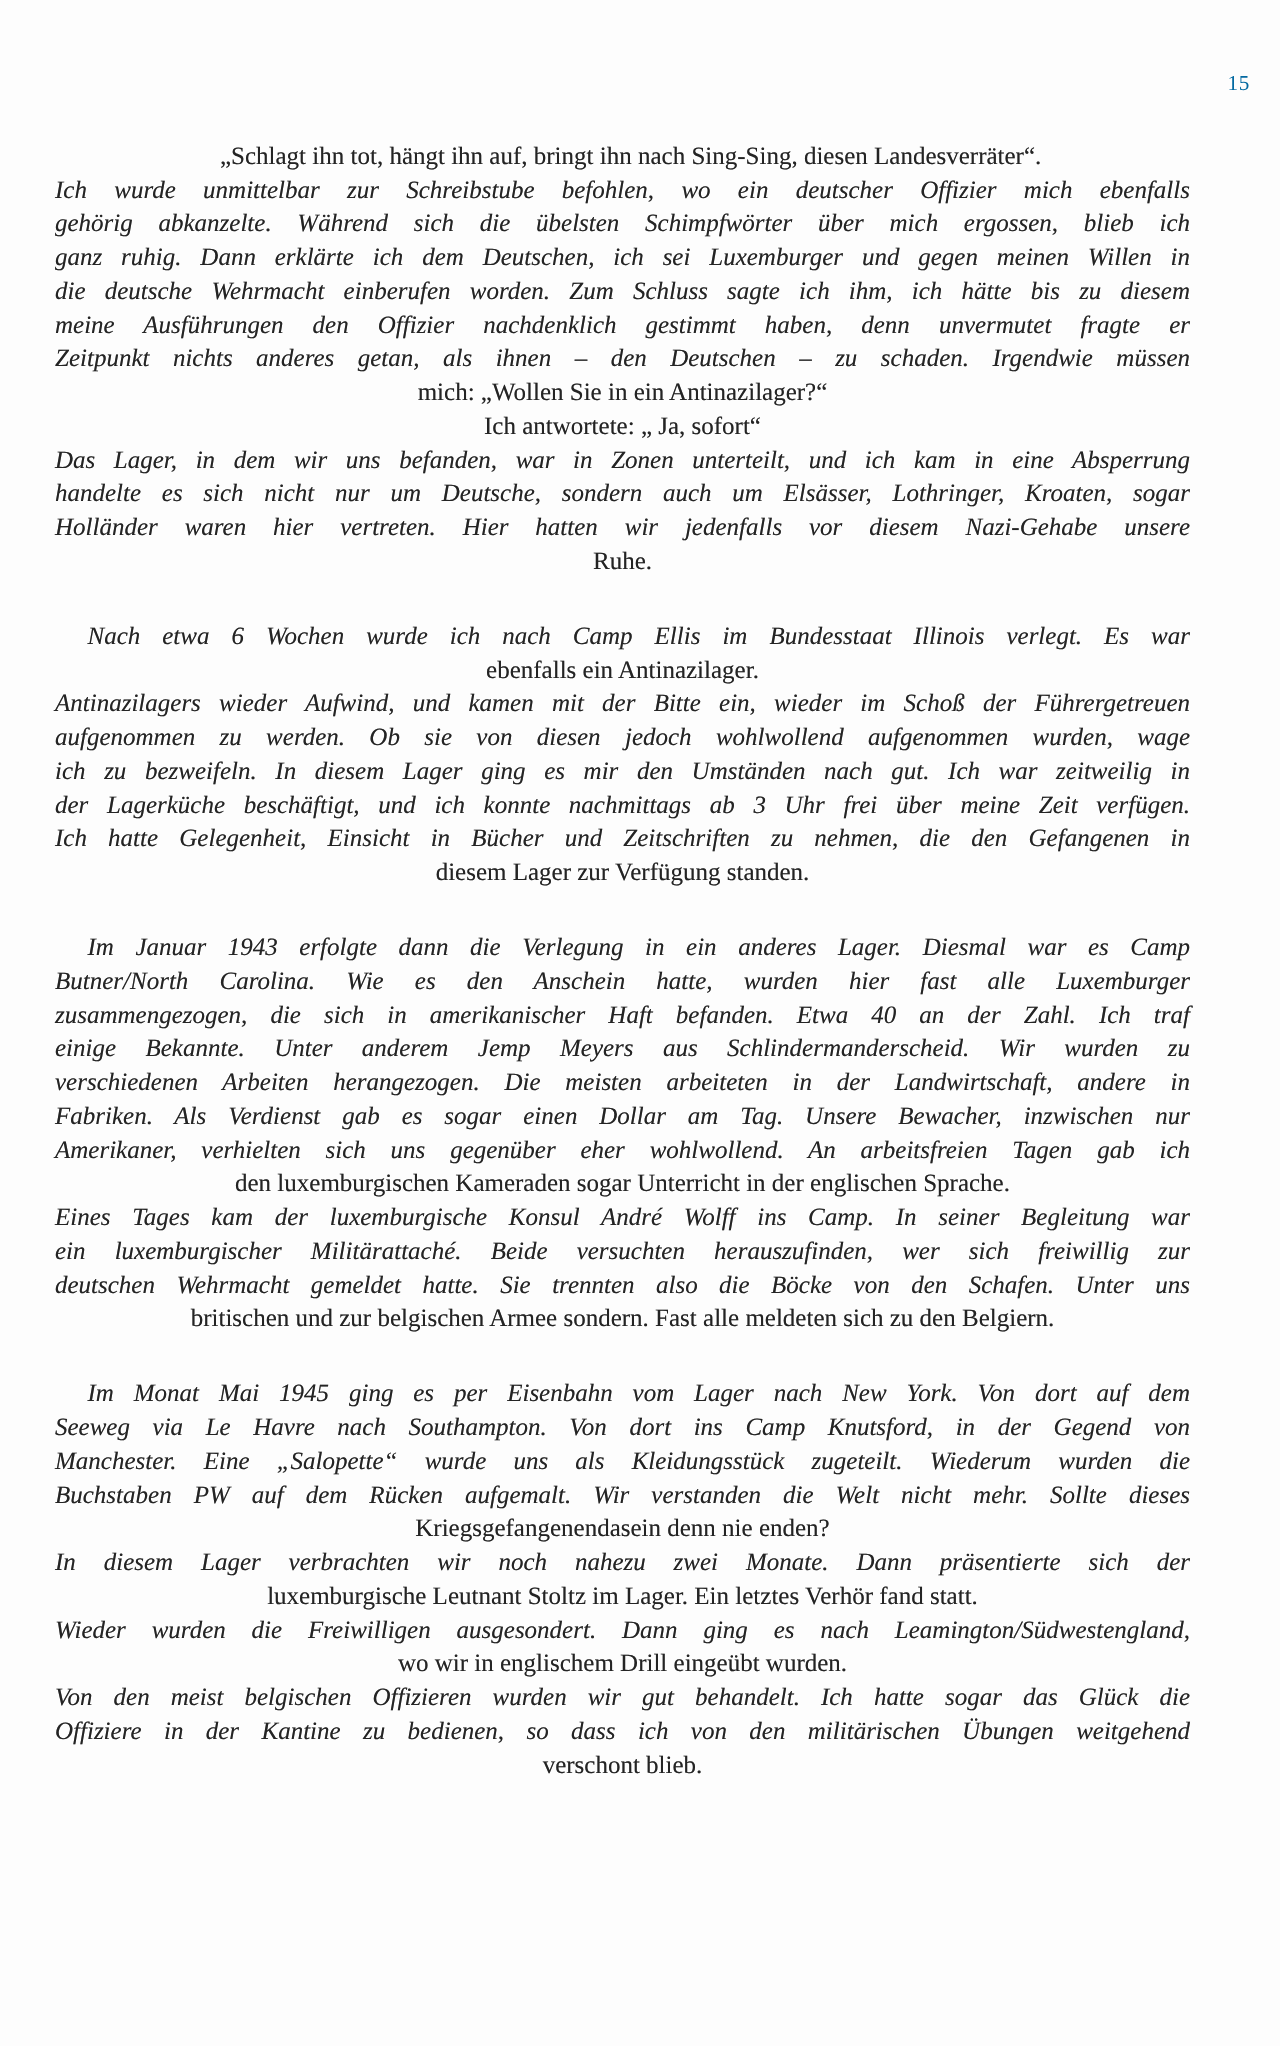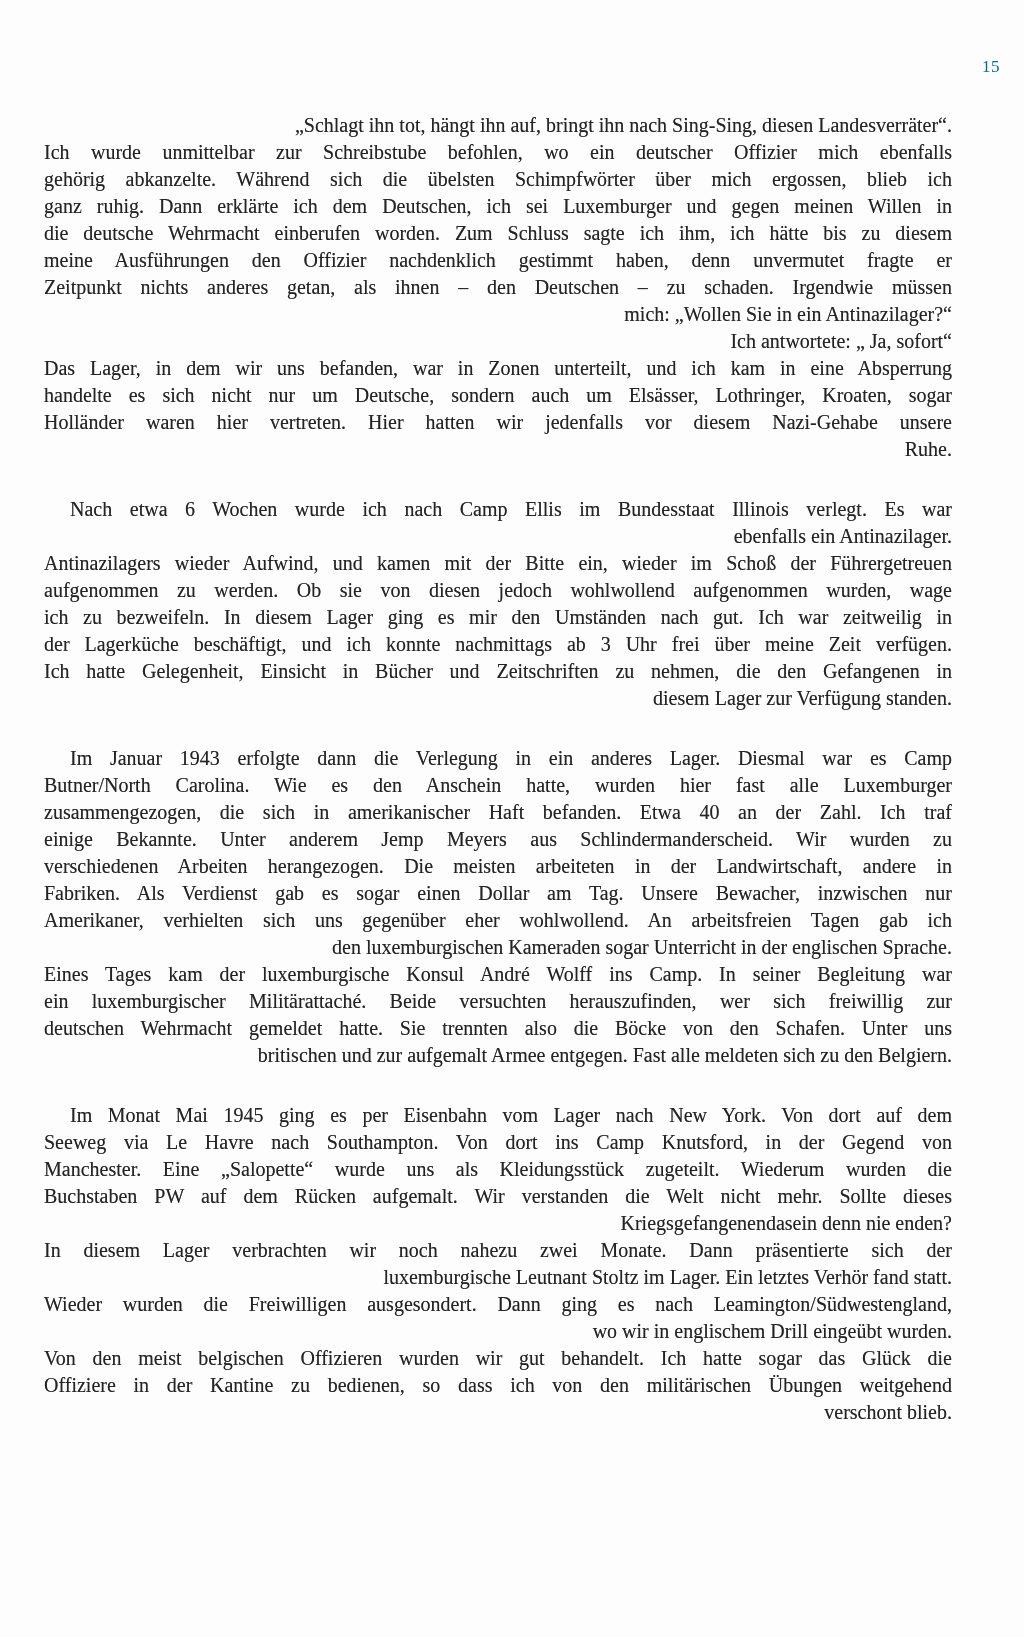--- a/index.html
+++ b/index.html
@@ -31,26 +31,27 @@
     top: 112px;
     width: 908px;
     font-size: 20px;
     line-height: 27px;
     text-shadow: 0 0 0.5px rgba(20,20,20,0.45);
   }
   .paragraph + .paragraph {
     margin-top: 33px;
   }
   .line {
-    text-align: right;
+    text-align: center;
     white-space: normal;
   }
   .line.just {
     text-align: justify;
     text-align-last: justify;
+    font-style: italic;
   }
   .line.indent {
     text-indent: 26px;
   }
   .line.indent-sm {
     text-indent: 13px;
   }
 </style>
 </head>
 <body>
@@ -88,21 +89,21 @@
         <div class="line just">Butner/North Carolina. Wie es den Anschein hatte, wurden hier fast alle Luxemburger</div>
         <div class="line just">zusammengezogen, die sich in amerikanischer Haft befanden. Etwa 40 an der Zahl. Ich traf</div>
         <div class="line just">einige Bekannte. Unter anderem Jemp Meyers aus Schlindermanderscheid. Wir wurden zu</div>
         <div class="line just">verschiedenen Arbeiten herangezogen. Die meisten arbeiteten in der Landwirtschaft, andere in</div>
         <div class="line just">Fabriken. Als Verdienst gab es sogar einen Dollar am Tag. Unsere Bewacher, inzwischen nur</div>
         <div class="line just">Amerikaner, verhielten sich uns gegenüber eher wohlwollend. An arbeitsfreien Tagen gab ich</div>
         <div class="line">den luxemburgischen Kameraden sogar Unterricht in der englischen Sprache.</div>
         <div class="line just">Eines Tages kam der luxemburgische Konsul André Wolff ins Camp. In seiner Begleitung war</div>
         <div class="line just">ein luxemburgischer Militärattaché. Beide versuchten herauszufinden, wer sich freiwillig zur</div>
         <div class="line just">deutschen Wehrmacht gemeldet hatte. Sie trennten also die Böcke von den Schafen. Unter uns</div>
-        <div class="line">britischen und zur aufgemalt Armee entgegen. Fast alle meldeten sich zu den Belgiern.</div>
+        <div class="line">britischen und zur belgischen Armee sondern. Fast alle meldeten sich zu den Belgiern.</div>
       </div>
       <div class="paragraph">
         <div class="line just indent">Im Monat Mai 1945 ging es per Eisenbahn vom Lager nach New York. Von dort auf dem</div>
         <div class="line just">Seeweg via Le Havre nach Southampton. Von dort ins Camp Knutsford, in der Gegend von</div>
         <div class="line just">Manchester. Eine „Salopette“ wurde uns als Kleidungsstück zugeteilt. Wiederum wurden die</div>
         <div class="line just">Buchstaben PW auf dem Rücken aufgemalt. Wir verstanden die Welt nicht mehr. Sollte dieses</div>
         <div class="line">Kriegsgefangenendasein denn nie enden?</div>
         <div class="line just">In diesem Lager verbrachten wir noch nahezu zwei Monate. Dann präsentierte sich der</div>
         <div class="line">luxemburgische Leutnant Stoltz im Lager. Ein letztes Verhör fand statt.</div>
         <div class="line just">Wieder wurden die Freiwilligen ausgesondert. Dann ging es nach Leamington/Südwestengland,</div>

